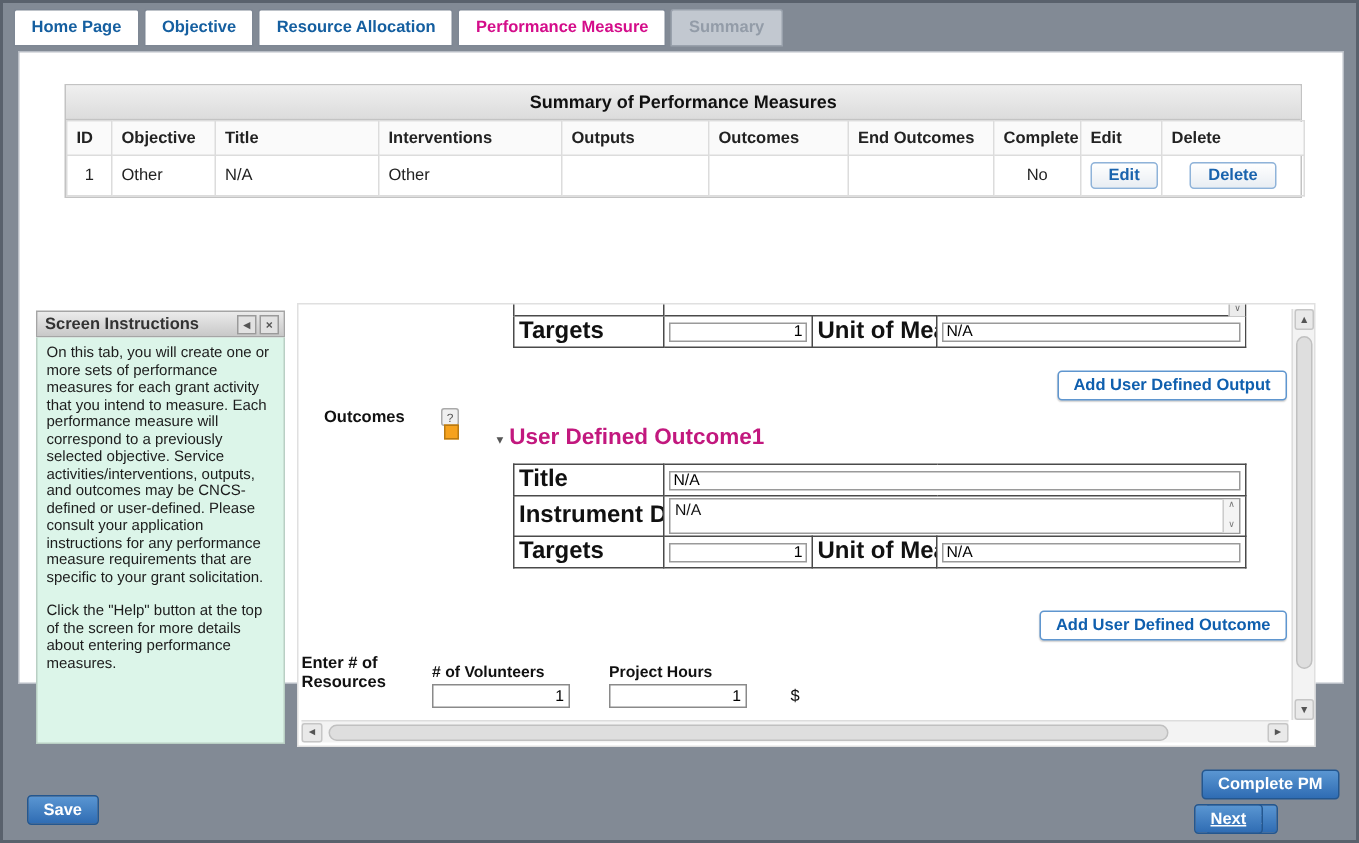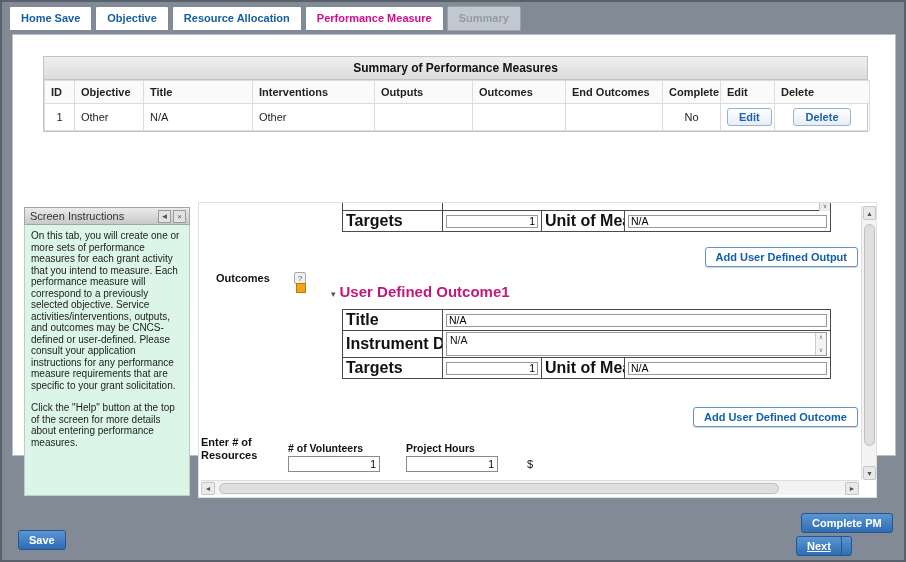--- a/index.html
+++ b/index.html
@@ -29,21 +29,21 @@
                  overflow: hidden; white-space: nowrap; vertical-align: middle; }
   td.center { text-align: center; }
   .mini-btn { font-size: 11px; font-weight: bold; color: #1a63ad;
               background: linear-gradient(#ffffff, #e8edf3); border: 1px solid #8fb3d9;
               border-radius: 3px; padding: 2px 11px; cursor: pointer;
               font-family: "Liberation Sans", sans-serif; }
 
   
   .instructions { position: absolute; left: 11px; top: 172px; width: 166px; }
   .instr-header { display: flex; background: linear-gradient(#ebebeb, #c8c8c8);
-                  border: 1px solid #a5a5a5; font-size: 11px; font-weight: normal;
+                  border: 1px solid #a5a5a5; font-size: 11px; font-weight: bold;
                   padding: 2px 3px 2px 5px; color: #333; height: 18px; }
   .instr-header .ititle { flex: 1; }
   .instr-icon { width: 13px; height: 13px; font-size: 8px; line-height: 12px; text-align: center;
                 color: #555; border: 1px solid #9a9a9a; background: #e2e2e2; margin-left: 2px;
                 cursor: pointer; }
   .instr-body { background: #dcf5e9; border: 1px solid #b9cfc4; border-top: none;
                 padding: 5px 6px; font-size: 10px; color: #1c1c1c; height: 271px;
                 line-height: 11.5px; overflow: hidden; }
   .instr-body p { margin: 0 0 11px; }
 
@@ -134,21 +134,21 @@
   .btn-complete { left: 799px; top: 511px; min-width: 87px; }
   .btn-back { left: 802px; top: 534px; min-width: 37px; }
   .btn-next { left: 794px; top: 534px; min-width: 40px; text-decoration: underline; }
 </style>
 </head>
 <body>
 
 <div class="screen">
 
   <div class="tabbar">
-    <div class="tab">Home Save</div>
+    <div class="tab">Home Page</div>
     <div class="tab">Objective</div>
     <div class="tab">Resource Allocation</div>
     <div class="tab active">Performance Measure</div>
     <div class="tab disabled">Summary</div>
   </div>
 
   <div class="panel">
 
     <div class="summary">
       <div class="summary-title">Summary of Performance Measures</div>

